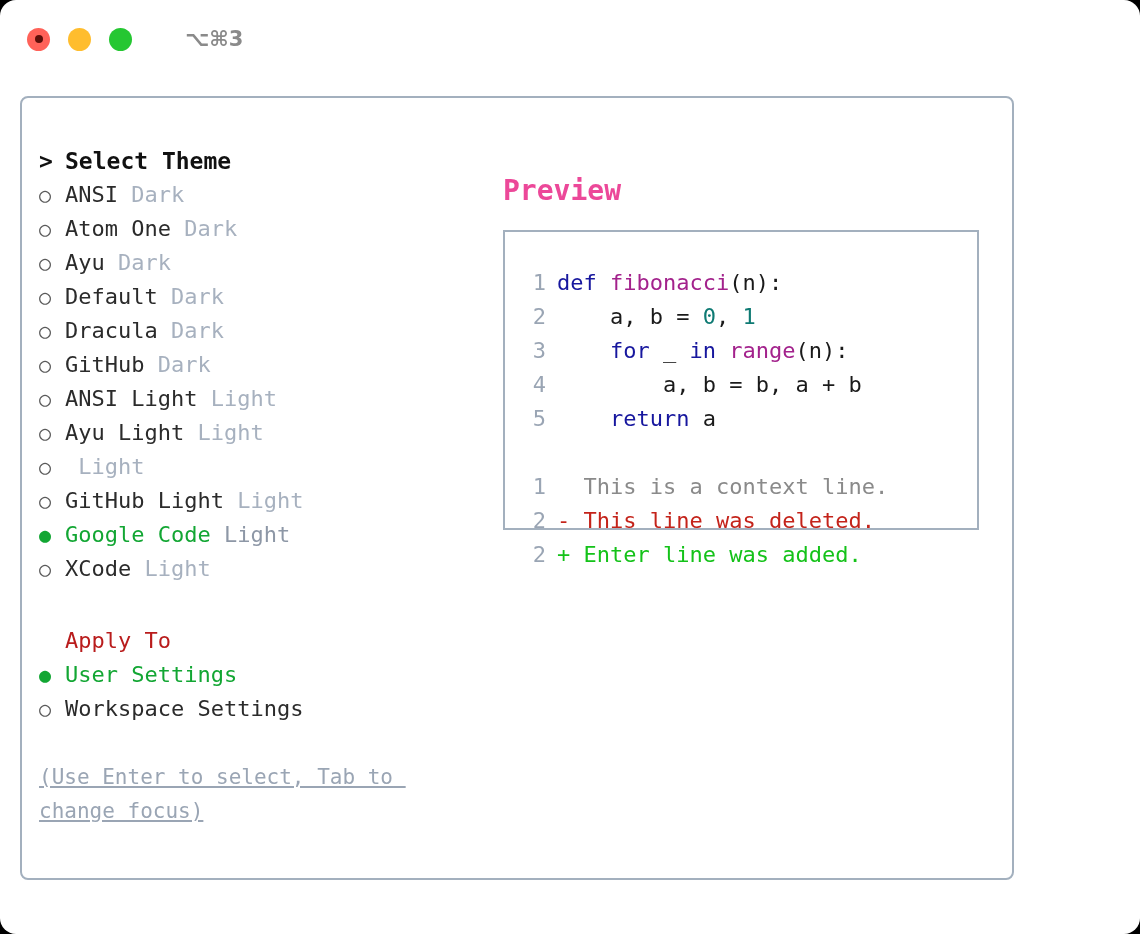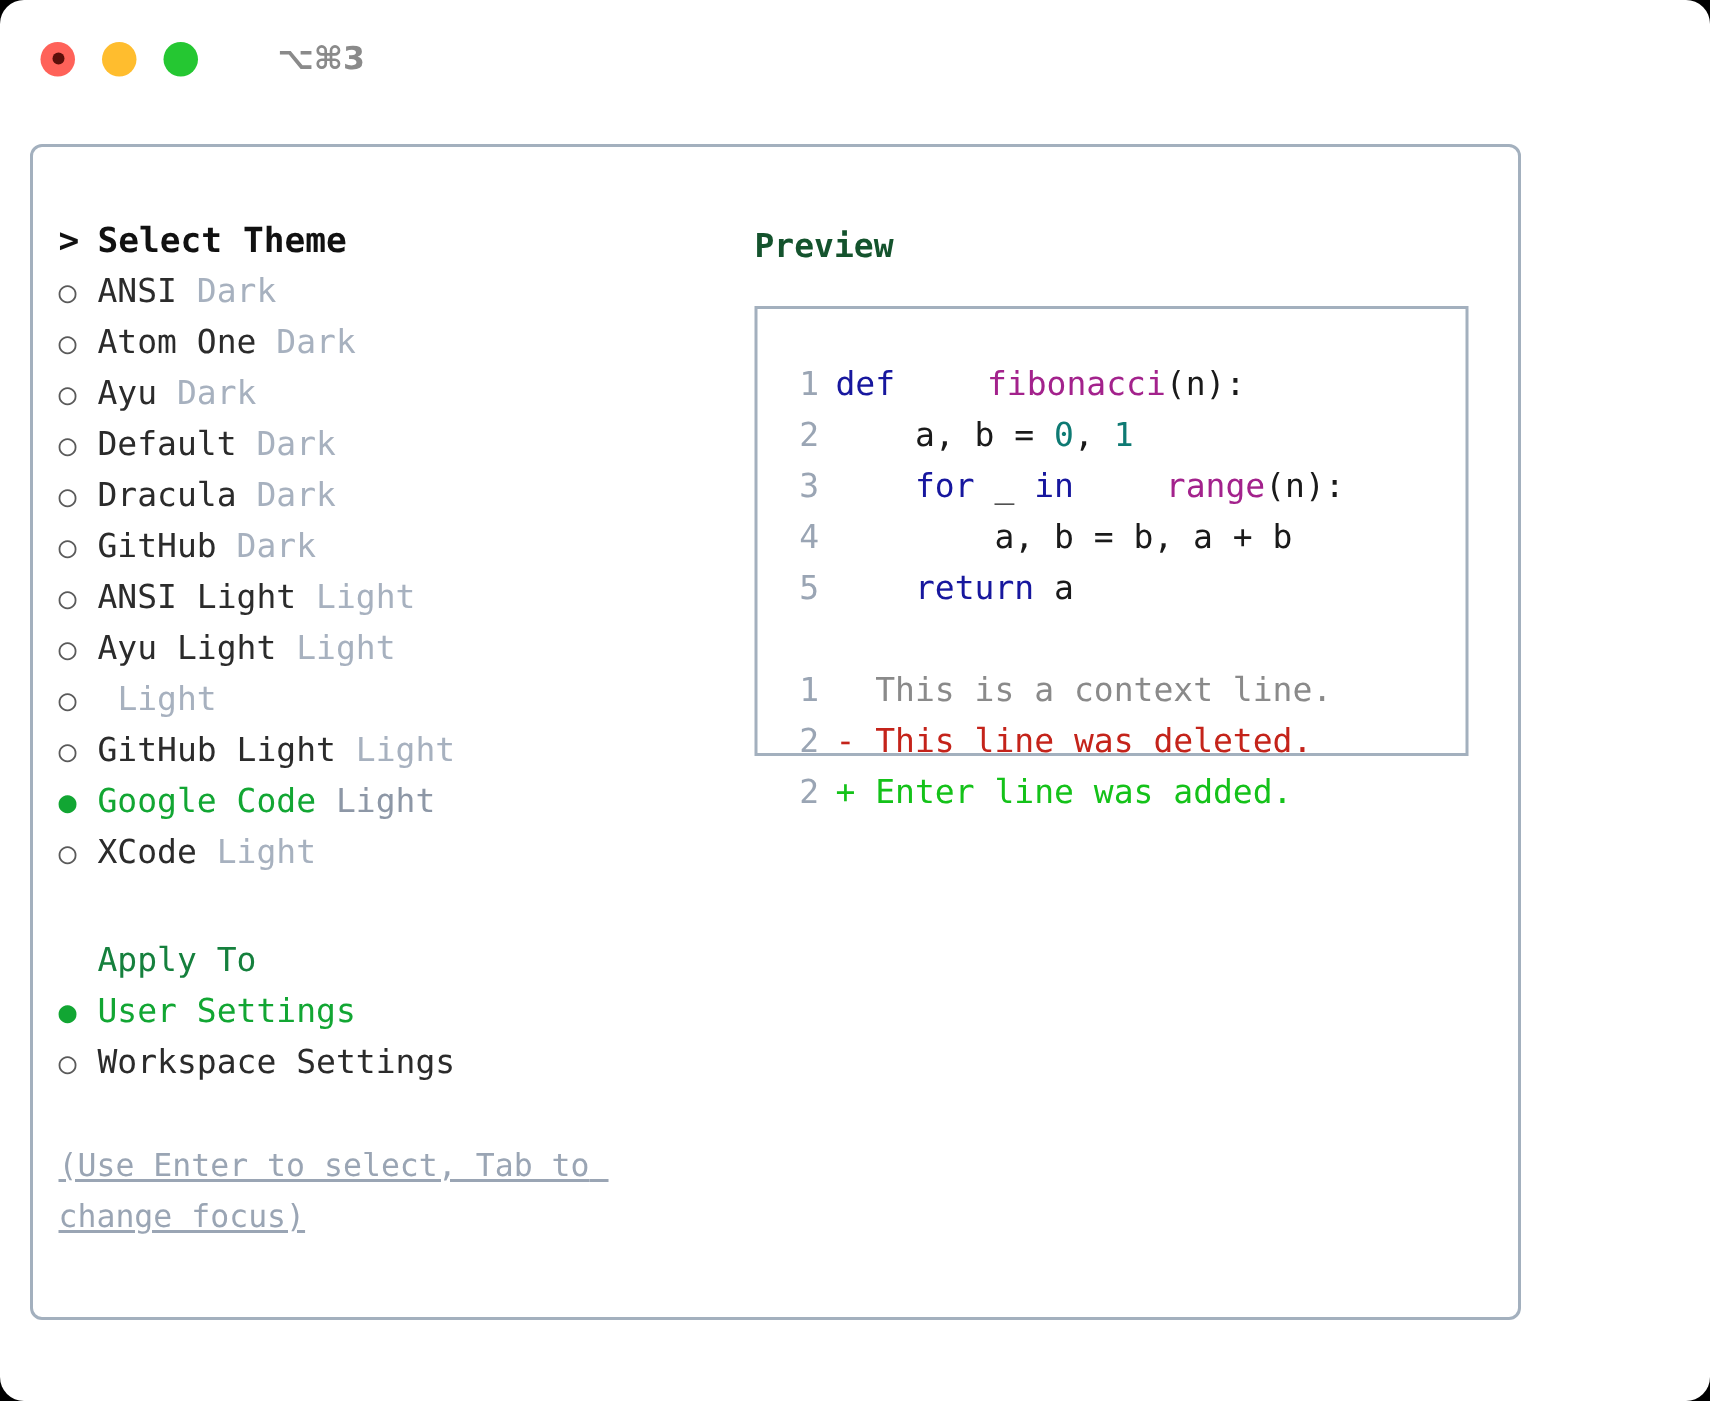--- a/index.html
+++ b/index.html
@@ -122,21 +122,21 @@
   .row-header .bullet { font-weight: bold; color: #111111; font-size: 23px; }
 
   .label-sel   { color: #12a633; }
   .label-norm  { color: #2b2b2b; }
   .variant     { color: #a7b1bf; }
   .variant-sel { color: #8d97a6; }
 
   .section-gap { height: 38px; }
 
   .apply-label {
-    color: #15803d;
+    color: #b91c1c;
   }
 
   .hint {
     position: absolute;
     left: 17px;
     top: 662px;
     width: 420px;
     font-size: 21px;
     line-height: 34px;
     color: #9aa5b4;
@@ -146,25 +146,26 @@
 
   
   .right-col {
     position: absolute;
     left: 481px;
     top: 50px;
     width: 490px;
   }
 
   .preview-title {
-    font-size: 22px;
+    font-size: 28px;
     font-weight: bold;
-    color: #14532d;
+    color: #ec4899;
     height: 34px;
     line-height: 34px;
+    margin-top: 26px;
   }
 
   .preview-box {
     margin-top: 22px;
     width: 476px;
     height: 300px;
     border: 2px solid #a3b0be;
     background: #ffffff;
     padding: 38px 0 0 0;
   }
@@ -183,21 +184,21 @@
     flex: 0 0 52px;
     text-align: right;
     padding-right: 11px;
     color: #9aa5b4;
   }
 
   .blank-line { height: 34px; }
 
   
   .tok-kw    { color: #17179e; }
-  .tok-fn    { color: #a3228c; margin-left: 48px; }
+  .tok-fn    { color: #a3228c; }
   .tok-num   { color: #0e7a73; }
   .tok-plain { color: #1a1a1a; }
 
   
   .diff-ctx { color: #8a8a8a; }
   .diff-del { color: #c4231a; }
   .diff-add { color: #14c219; }
 </style>
 </head>
 <body>

